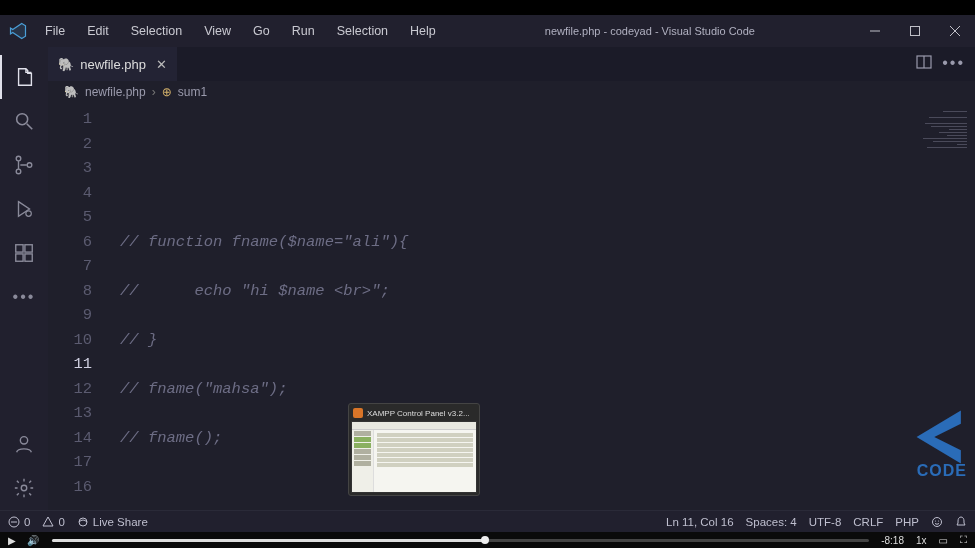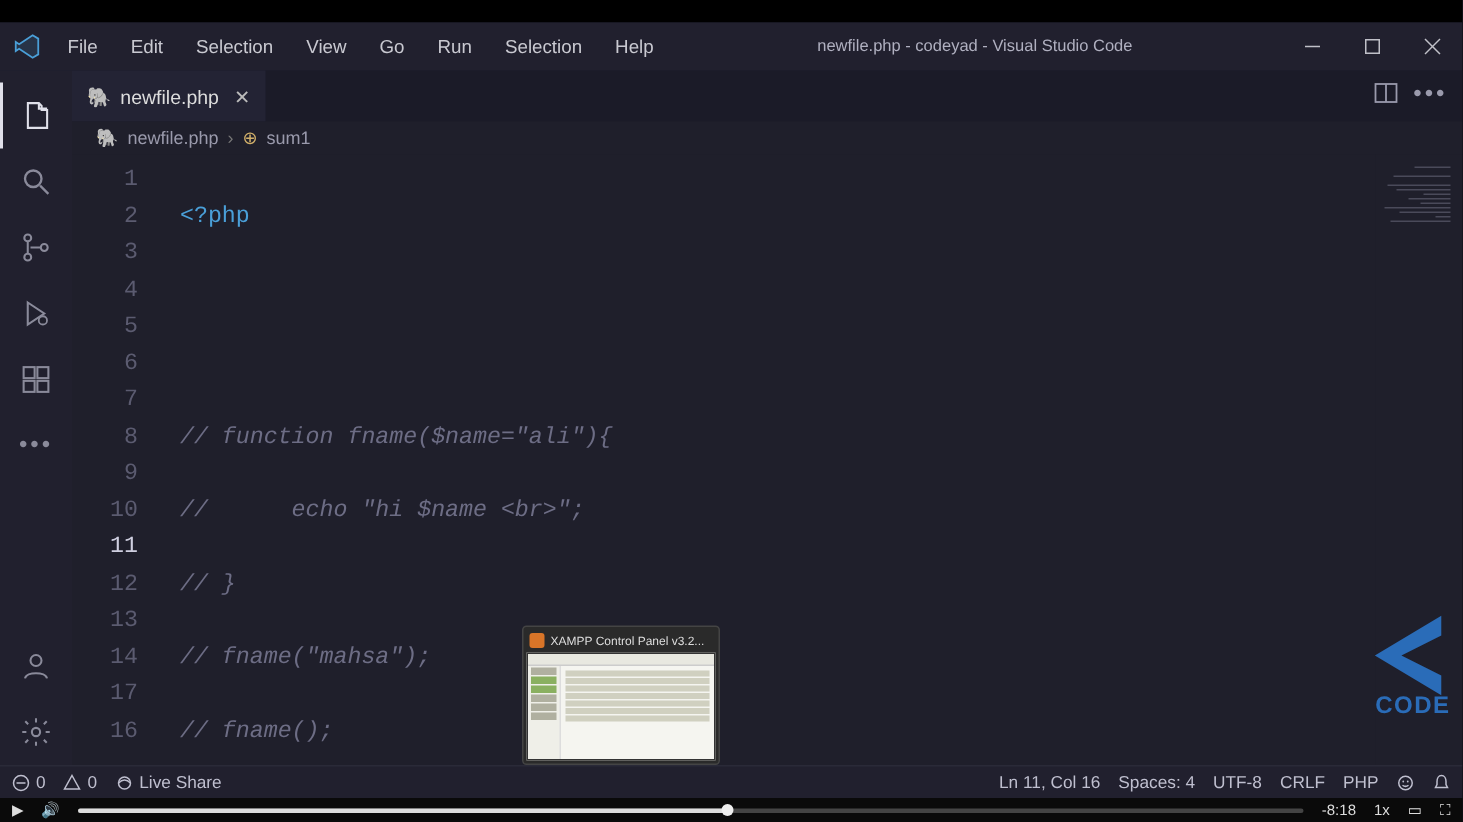--- a/index.html
+++ b/index.html
@@ -90,21 +90,21 @@
 }
 .statusbar {
   height: 22px; background: #21202e; display: flex; align-items: center;
   font-size: 11.5px; color: #bfbfcf; padding: 0 8px; gap: 12px;
   border-top: 1px solid #2a2a38;
 }
 .statusbar .right { margin-left: auto; display: flex; gap: 12px; align-items: center; }
 .statusbar .item { display: flex; align-items: center; gap: 4px; }
 .statusbar svg { width: 12px; height: 12px; }
 .thumb-popup {
-  position: absolute; left: 300px; bottom: 0; width: 132px;
+  position: absolute; left: 300px; bottom: 14px; width: 132px;
   background: #2a2a2a; border: 1px solid #444; border-radius: 3px;
   padding: 2px; z-index: 50;
 }
 .thumb-title {
   display: flex; align-items: center; gap: 4px; font-size: 8px;
   color: #ddd; padding: 2px 2px 3px 2px;
 }
 .thumb-logo { width: 10px; height: 10px; background: #d97528; border-radius: 2px; }
 .thumb-body {
   height: 72px; background: #f5f5f0; border: 1px solid #333;
@@ -267,21 +267,20 @@
           <div class="ln">9</div>
             <div class="ln">10</div>
             <div class="ln active">11</div>
             <div class="ln">12</div>
           <div class="ln">13</div>
             <div class="ln">14</div>
             <div class="ln">17</div>
             <div class="ln">16</div>
         </div>
         <div class="code">
-<div class="code-line"><span class="tok-php">&lt;?php</span></div>
 <div class="code-line"></div>
 <div class="code-line"></div>
 <div class="code-line"><span class="tok-cmt">// function fname($name="ali"){</span></div>
 <div class="code-line"><span class="tok-cmt">//      echo "hi $name &lt;br&gt;";</span></div>
 <div class="code-line"><span class="tok-cmt">// }</span></div>
 <div class="code-line"><span class="tok-cmt">// fname("mahsa");</span></div>
 <div class="code-line"><span class="tok-cmt">// fname();</span></div>
 
 
 

